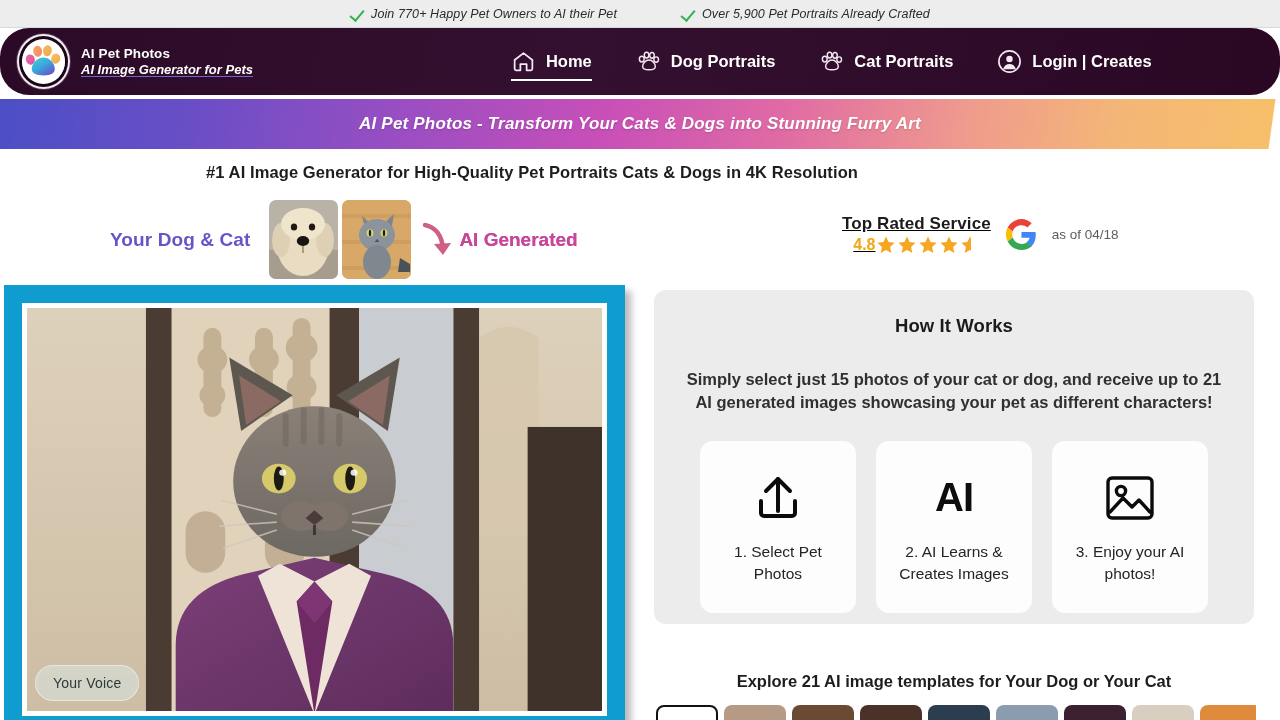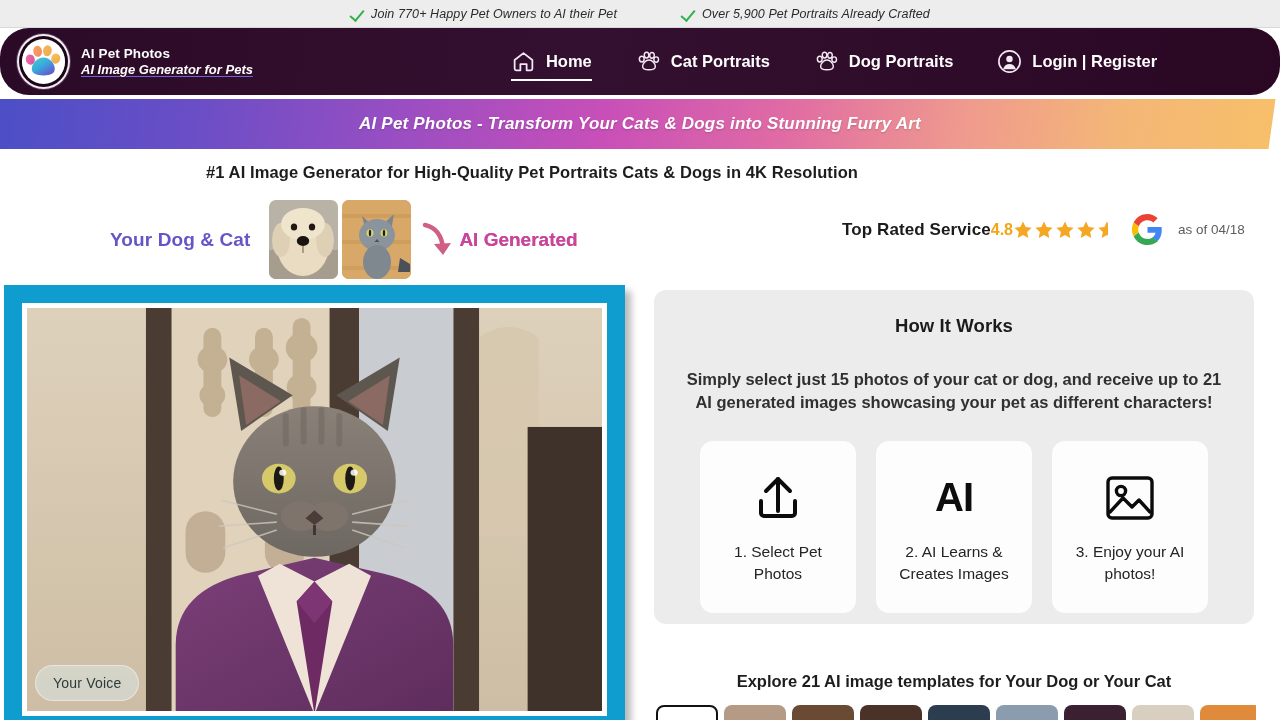--- a/index.html
+++ b/index.html
@@ -115,21 +115,21 @@
     font-size: 19px; font-weight: bold; color: #c8459b; margin-left: 4px;
     background: linear-gradient(90deg,#c6478f,#cf4fa0);
     -webkit-background-clip: text; background-clip: text; color: #c8459b;
   }
 
   
   .rating {
     position: absolute; left: 842px; top: 214px;
     display: flex; align-items: center; gap: 15px;
   }
-  .rating-col { display: flex; align-items: center; }
+  .rating-col { display: flex; flex-direction: column; align-items: center; text-decoration: underline; }
   .rating-title { font-size: 17px; font-weight: bold; color: #1b1b1b; letter-spacing: .1px; }
   .rating-line { display: flex; align-items: center; margin-top: 1px; }
   .rating-score { font-size: 16px; font-weight: bold; color: #f2a617; }
   .stars { display: flex; gap: 1px; }
   .rating-as-of { font-size: 13.5px; color: #5d5d5d; }
 
   
   .photo-card {
     position: absolute; left: 4px; top: 285px; width: 621px; height: 449px;
     background: #0f9dd0; padding: 18px;
@@ -259,41 +259,41 @@
       </div>
 
       <div class="nav-item">
         <svg class="nav-icon" viewBox="0 0 26 26" fill="none" stroke="#f3e9f3" stroke-width="1.5">
           <ellipse cx="6" cy="10.5" rx="2.5" ry="3"></ellipse>
           <ellipse cx="11" cy="6.3" rx="2.4" ry="3"></ellipse>
           <ellipse cx="16.6" cy="6.6" rx="2.4" ry="3"></ellipse>
           <ellipse cx="21" cy="11" rx="2.4" ry="2.8"></ellipse>
           <path d="M13.5 11.5c3.6 0 6.6 3.6 6.6 6.6 0 2.4-2.6 3.5-6.6 3.5s-6.6-1.1-6.6-3.5c0-3 3-6.6 6.6-6.6z"></path>
         </svg>
-        <span>Cat Portraits</span>
+        <span>Dog Portraits</span>
       </div>
 
       <div class="nav-item">
         <svg class="nav-icon" viewBox="0 0 26 26" fill="none" stroke="#f3e9f3" stroke-width="1.5">
           <ellipse cx="6" cy="10.5" rx="2.5" ry="3"></ellipse>
           <ellipse cx="11" cy="6.3" rx="2.4" ry="3"></ellipse>
           <ellipse cx="16.6" cy="6.6" rx="2.4" ry="3"></ellipse>
           <ellipse cx="21" cy="11" rx="2.4" ry="2.8"></ellipse>
           <path d="M13.5 11.5c3.6 0 6.6 3.6 6.6 6.6 0 2.4-2.6 3.5-6.6 3.5s-6.6-1.1-6.6-3.5c0-3 3-6.6 6.6-6.6z"></path>
         </svg>
-        <span>Dog Portraits</span>
+        <span>Cat Portraits</span>
       </div>
 
       <div class="nav-item">
         <svg class="nav-icon" viewBox="0 0 24 24">
           <circle cx="12" cy="12" r="10.2" fill="none" stroke="#f3e9f3" stroke-width="1.6"></circle>
           <circle cx="12" cy="9.6" r="3.1" fill="#f3e9f3"></circle>
           <path d="M5.8 19.4c1-3.3 3.3-5 6.2-5s5.2 1.7 6.2 5z" fill="#f3e9f3"></path>
         </svg>
-        <span>Login | Register</span>
+        <span>Login | Creates</span>
       </div>
 
     </div>
   </div>
 
   <div class="banner-wrap">
     <div class="banner"></div>
     <div class="banner-text">AI Pet Photos - Transform Your Cats &amp; Dogs into Stunning Furry Art</div>
   </div>
 

